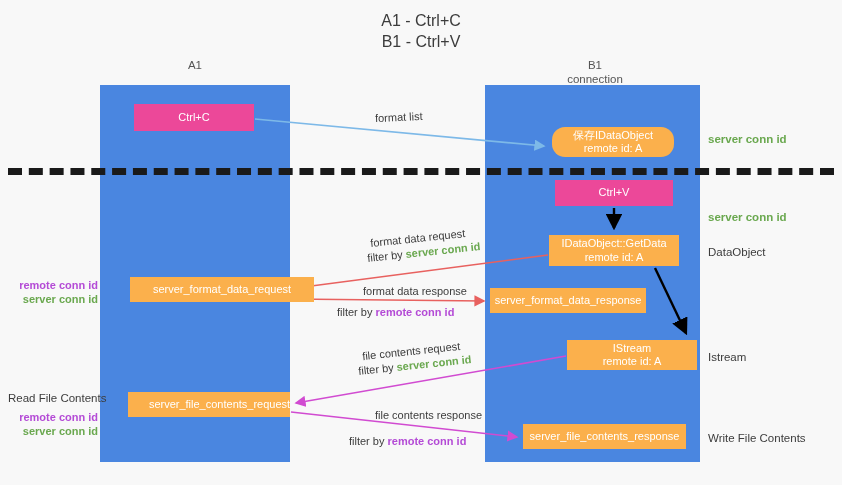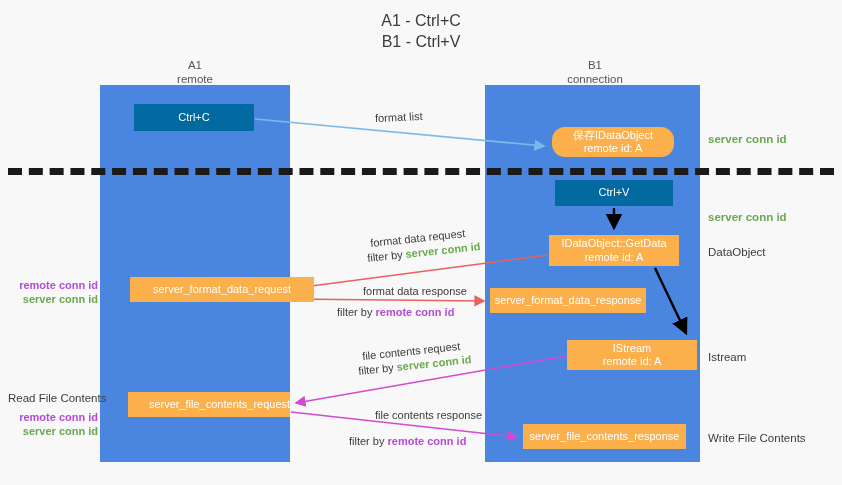--- a/index.html
+++ b/index.html
@@ -32,21 +32,21 @@
   #lane-b1{left:485px;top:85px;width:215px;height:377px;}
 
   
   .box{
     box-sizing:border-box;
     display:flex;flex-direction:column;
     align-items:center;justify-content:center;
     color:#ffffff;font-size:11px;line-height:13.5px;
     text-align:center;padding:2px 4px;
   }
-  .green{background:#0369a1;}
+  .green{background:#ec4899;}
   .orange{background:#fbb04c;}
 
   #box-ctrl-c{left:134px;top:104px;width:120px;height:27px;}
   #box-save-idataobject{left:552px;top:127px;width:122px;height:30px;border-radius:13px;}
   #box-ctrl-v{left:555px;top:180px;width:118px;height:26px;}
   #box-getdata{left:549px;top:235px;width:130px;height:31px;}
   #box-fmt-req{left:130px;top:277px;width:184px;height:25px;}
   #box-fmt-resp{left:490px;top:288px;width:156px;height:25px;}
   #box-istream{left:567px;top:340px;width:130px;height:30px;}
   #box-file-req{left:128px;top:392px;width:162px;height:25px;padding-left:25px;}
@@ -99,21 +99,20 @@
 
 <div class="stage">
 
   <div class="abs" id="title">
     <div>A1 - Ctrl+C</div>
     <div>B1 - Ctrl+V</div>
   </div>
 
   <div class="abs lane-head" id="lane-head-a1">
     <div>A1</div>
-    <div>remote</div>
   </div>
   <div class="abs lane-head" id="lane-head-b1">
     <div>B1</div>
     <div>connection</div>
   </div>
 
   <div class="abs lane" id="lane-a1"></div>
   <div class="abs lane" id="lane-b1"></div>
 
   <svg id="arrows" viewBox="0 0 842 485">

